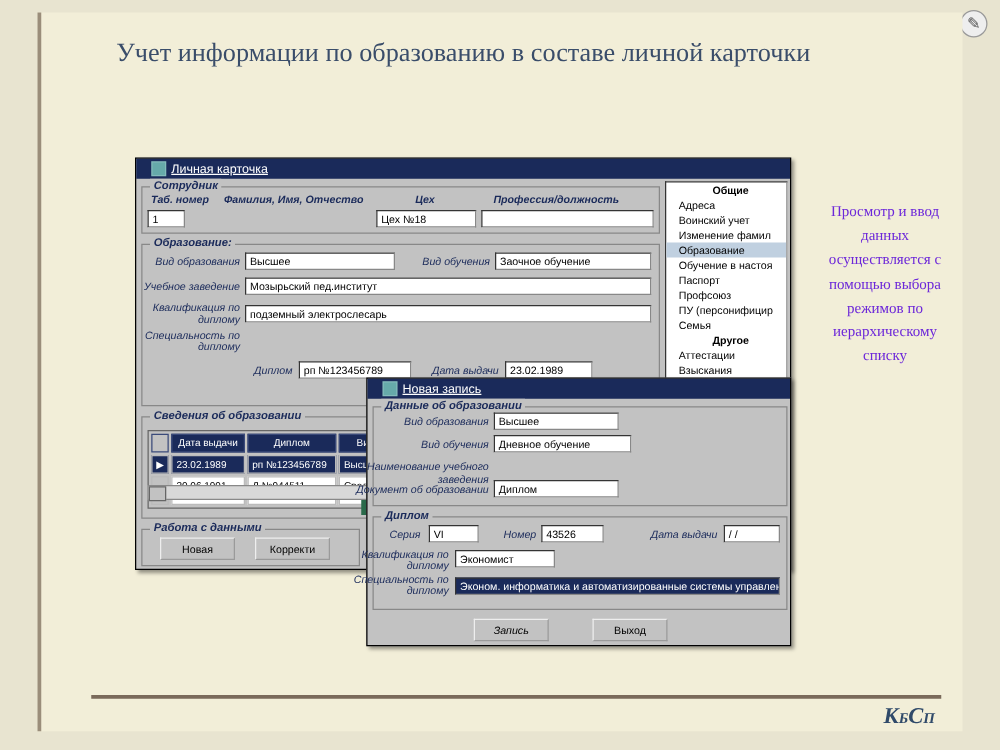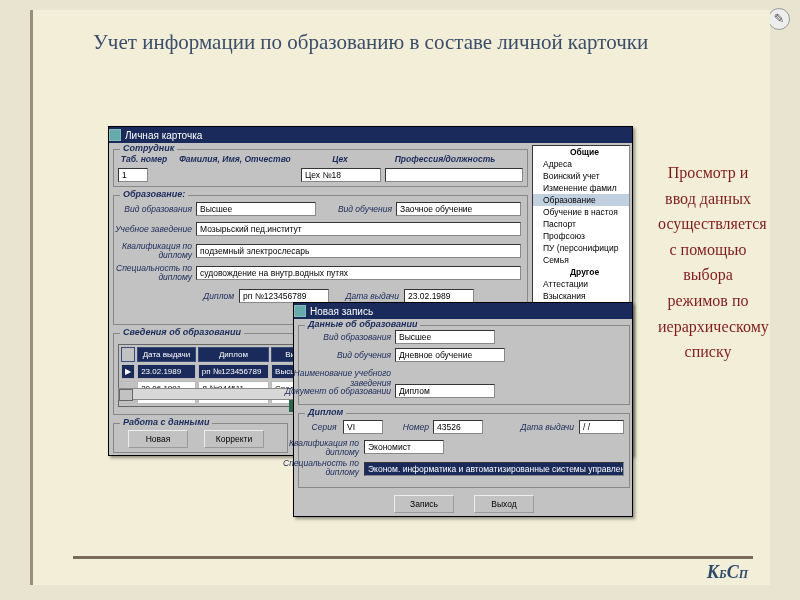--- a/index.html
+++ b/index.html
@@ -21,23 +21,23 @@
     font-size: 21px;
     color: #3a4d6a;
     font-family: "Times New Roman", serif;
     padding: 20px 60px 12px 60px;
     line-height: 1.2;
   }
   .side-text {
     position: absolute;
     right: 12px; top: 150px;
     width: 100px;
-    color: #7f1d1d;
+    color: #6d28d9;
     font-family: "Times New Roman", serif;
-    font-size: 16px;
+    font-size: 12px;
     text-align: center;
     line-height: 1.6;
   }
   .bottom-rule {
     position: absolute;
     left: 40px; bottom: 26px;
     width: 680px; height: 3px;
     background: #7a6a5a;
   }
   .logo {
@@ -73,22 +73,23 @@
   }
   .win-main { left: 75px; top: 116px; width: 525px; height: 330px; }
   .win-sub  { left: 260px; top: 292px; width: 340px; height: 215px; }
 
   .titlebar {
     background: #1a2a5a;
     color: #fff;
     height: 16px;
     display: flex;
     align-items: center;
-    padding: 0 0;
+    padding: 0 12px;
     font-size: 10px;
+    text-decoration: underline;
   }
   .titlebar .ticon {
     width: 12px; height: 12px;
     background: #6aa;
     margin-right: 4px;
     border: 1px solid #fff3;
   }
 
   .panel {
     position: absolute;
@@ -239,21 +240,20 @@
       <div class="fld-label" style="left:210px; top:8px; width:68px;">Вид обучения</div>
       <div class="fld-input" style="left:282px; top:6px; width:125px;">Заочное обучение</div>
 
       <div class="fld-label" style="left:0; top:28px; width:78px;">Учебное заведение</div>
       <div class="fld-input" style="left:82px; top:26px; width:325px;">Мозырьский пед.институт</div>
 
       <div class="fld-label" style="left:0; top:46px; width:78px; line-height:1;">Квалификация по диплому</div>
       <div class="fld-input" style="left:82px; top:48px; width:325px;">подземный электрослесарь</div>
 
       <div class="fld-label" style="left:0; top:68px; width:78px; line-height:1;">Специальность по диплому</div>
-      <div class="fld-input" style="left:82px; top:70px; width:325px;">судовождение на внутр.водных путях</div>
 
       <div class="fld-label" style="left:80px; top:95px; width:40px;">Диплом</div>
       <div class="fld-input" style="left:125px; top:93px; width:90px;">рп №123456789</div>
       <div class="fld-label" style="left:225px; top:95px; width:60px;">Дата выдачи</div>
       <div class="fld-input" style="left:290px; top:93px; width:70px;">23.02.1989</div>
     </div>
 
     <div class="tree">
       <div class="grp">Общие</div>
       <div class="itm">Адреса</div>
@@ -335,21 +335,21 @@
       <div class="fld-label" style="left:95px; top:8px; width:35px;">Номер</div>
       <div class="fld-input" style="left:134px; top:6px; width:50px;">43526</div>
       <div class="fld-label" style="left:220px; top:8px; width:55px;">Дата выдачи</div>
       <div class="fld-input" style="left:280px; top:6px; width:45px;">/ /</div>
       <div class="fld-label" style="left:-20px; top:25px; width:80px; line-height:1;">Квалификация по диплому</div>
       <div class="fld-input" style="left:65px; top:26px; width:80px;">Экономист</div>
       <div class="fld-label" style="left:-20px; top:45px; width:80px; line-height:1;">Специальность по диплому</div>
       <div class="fld-input" style="left:65px; top:48px; width:260px; background:#1a2a5a; color:#fff;">Эконом. информатика и автоматизированные системы управления</div>
     </div>
 
-    <div class="btn" style="left:100px; top:192px; width:60px;">Запись</div>
+    <div class="btn" style="left:85px; top:192px; width:60px;font-style:italic;">Запись</div>
     <div class="btn" style="left:180px; top:192px; width:60px;">Выход</div>
   </div>
 
   <div class="bottom-rule"></div>
   <div class="logo">
     <span>К</span><span class="sm">Б</span><span>С</span><span class="sm">П</span>
   </div>
 </div>
 
 </body></html>

